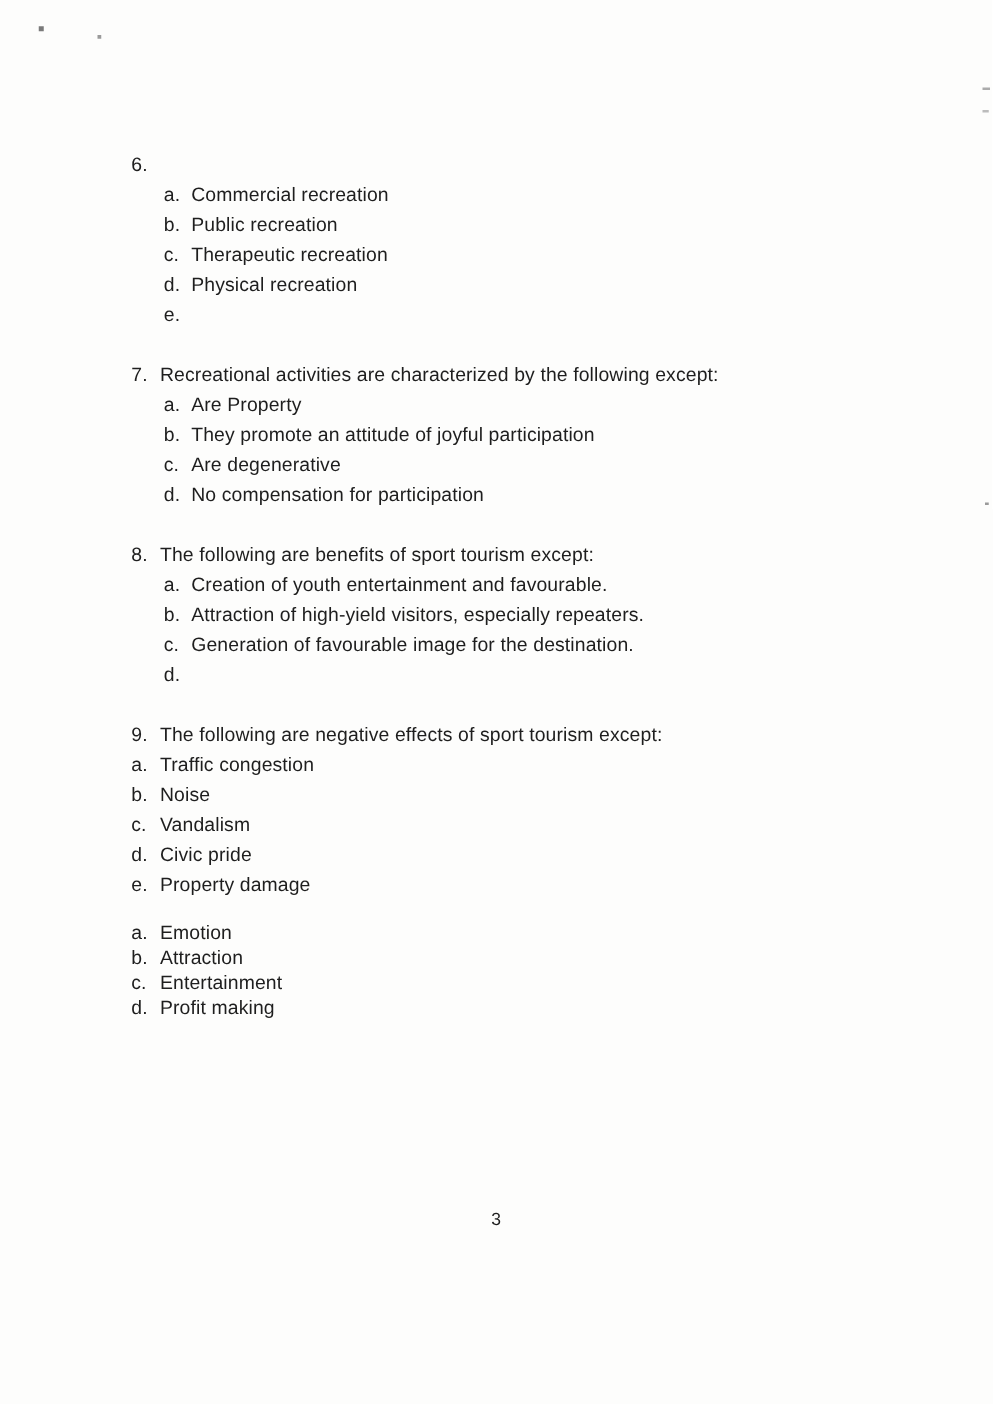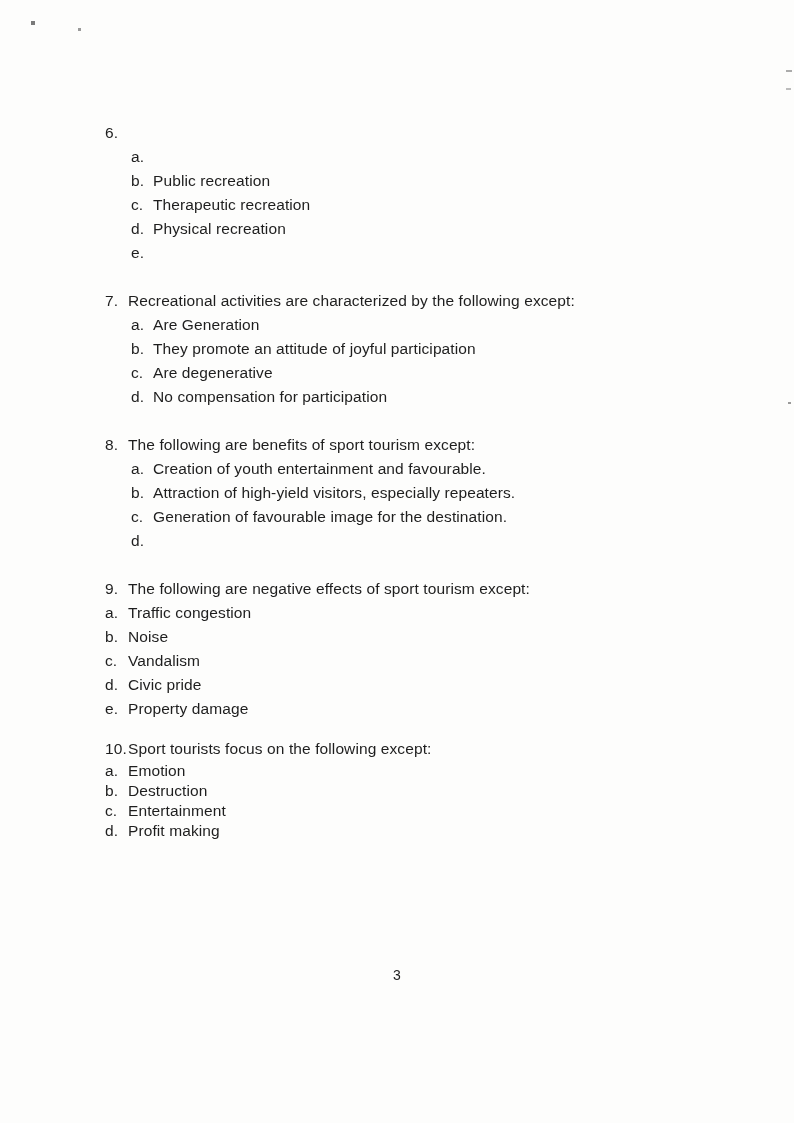--- a/index.html
+++ b/index.html
@@ -61,20 +61,21 @@
 
   <div class="content">
 
     <section class="question">
       <div class="q-line">
         <span class="q-num">6.</span>
       </div>
       <div class="options indented">
         <div class="opt">
           <span class="opt-letter">a.</span>
+          <span class="opt-text">Commercial recreation</span>
         </div>
         <div class="opt">
           <span class="opt-letter">b.</span>
           <span class="opt-text">Public recreation</span>
         </div>
         <div class="opt">
           <span class="opt-letter">c.</span>
           <span class="opt-text">Therapeutic recreation</span>
         </div>
         <div class="opt">
@@ -88,21 +89,21 @@
     </section>
 
     <section class="question">
       <div class="q-line">
         <span class="q-num">7.</span>
         <span class="q-text">Recreational activities are characterized by the following except:</span>
       </div>
       <div class="options indented">
         <div class="opt">
           <span class="opt-letter">a.</span>
-          <span class="opt-text">Are Generation</span>
+          <span class="opt-text">Are Property</span>
         </div>
         <div class="opt">
           <span class="opt-letter">b.</span>
           <span class="opt-text">They promote an attitude of joyful participation</span>
         </div>
         <div class="opt">
           <span class="opt-letter">c.</span>
           <span class="opt-text">Are degenerative</span>
         </div>
         <div class="opt">
@@ -159,32 +160,28 @@
           <span class="opt-text">Civic pride</span>
         </div>
         <div class="opt">
           <span class="opt-letter">e.</span>
           <span class="opt-text">Property damage</span>
         </div>
       </div>
     </section>
 
     <section class="question compact">
-      <div class="q-line">
-        <span class="q-num">10.</span>
-        <span class="q-text">Sport tourists focus on the following except:</span>
-      </div>
       <div class="options flush">
         <div class="opt">
           <span class="opt-letter">a.</span>
           <span class="opt-text">Emotion</span>
         </div>
         <div class="opt">
           <span class="opt-letter">b.</span>
-          <span class="opt-text">Destruction</span>
+          <span class="opt-text">Attraction</span>
         </div>
         <div class="opt">
           <span class="opt-letter">c.</span>
           <span class="opt-text">Entertainment</span>
         </div>
         <div class="opt">
           <span class="opt-letter">d.</span>
           <span class="opt-text">Profit making</span>
         </div>
       </div>

